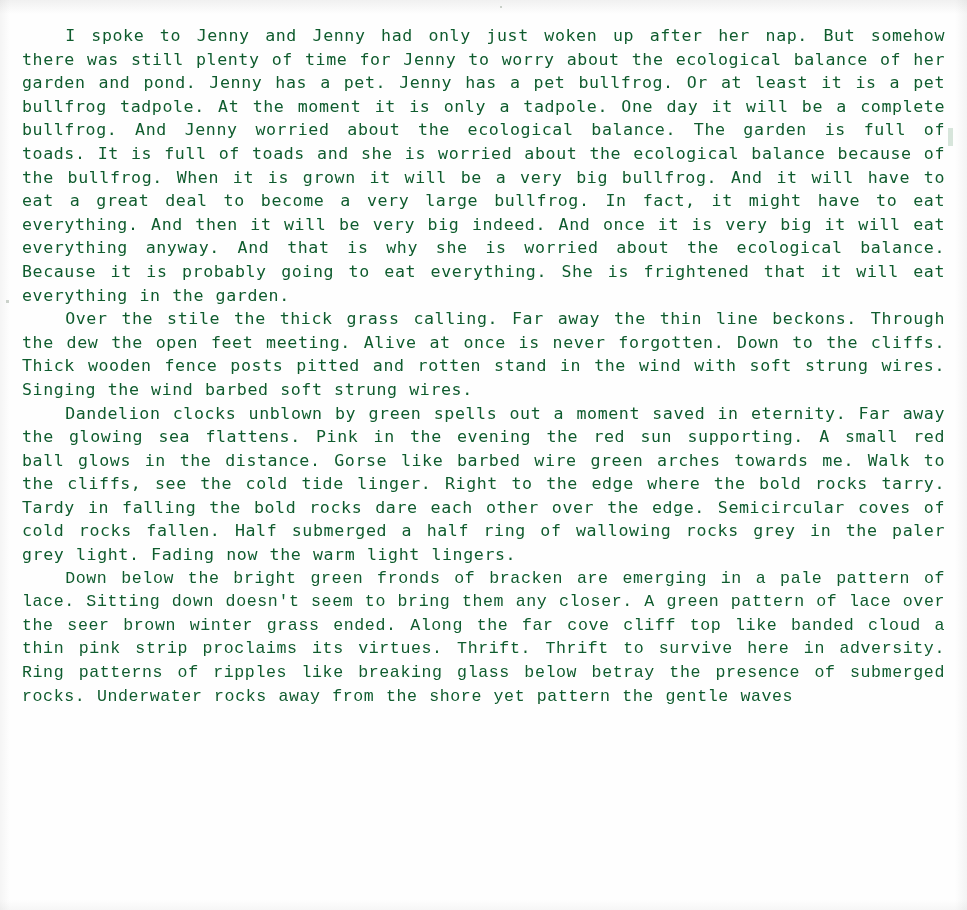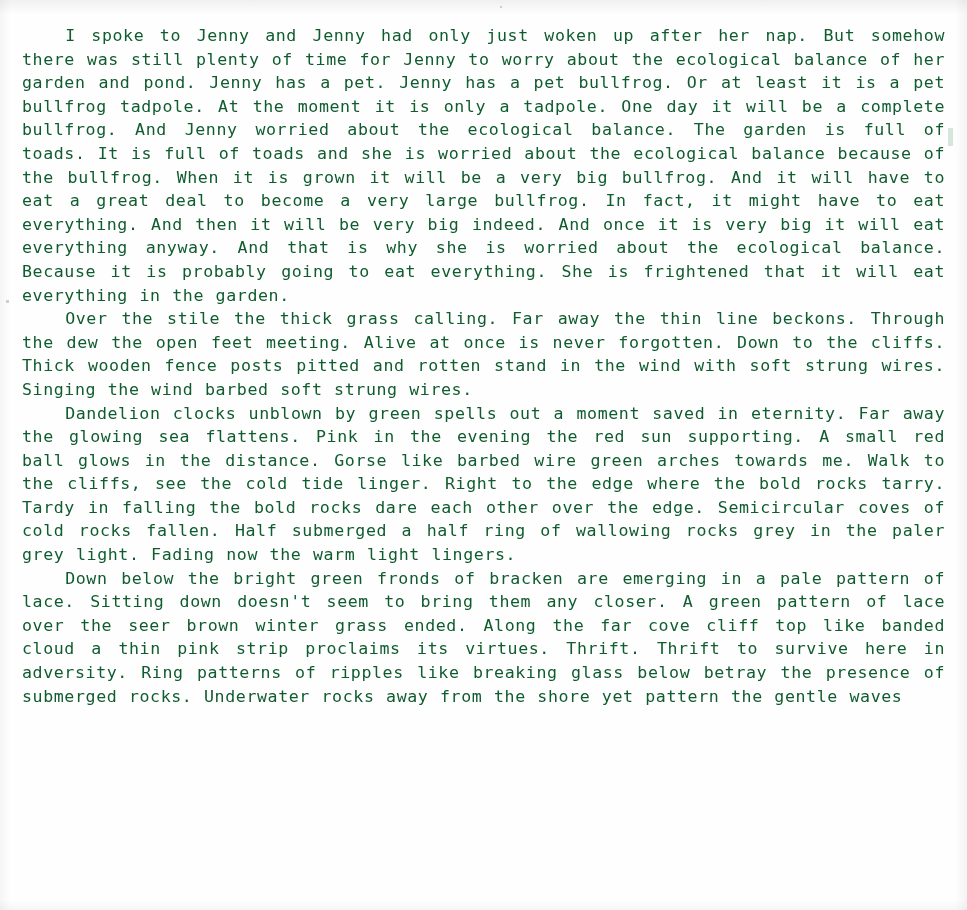--- a/index.html
+++ b/index.html
@@ -31,20 +31,21 @@
     text-justify: inter-word;
     word-spacing: 1px;
   }
   .para {
     margin: 0;
     text-indent: 2.6em;
     text-align: justify;
   }
   .para.last {
     text-align: justify;
+    font-family: Liberation Mono, monospace;
   }
   
   .edge-fade {
     position: absolute;
     pointer-events: none;
   }
   .edge-top {
     top: 0; left: 0; right: 0; height: 14px;
     background: linear-gradient(to bottom, rgba(120,120,120,0.10), rgba(255,255,255,0));
   }

